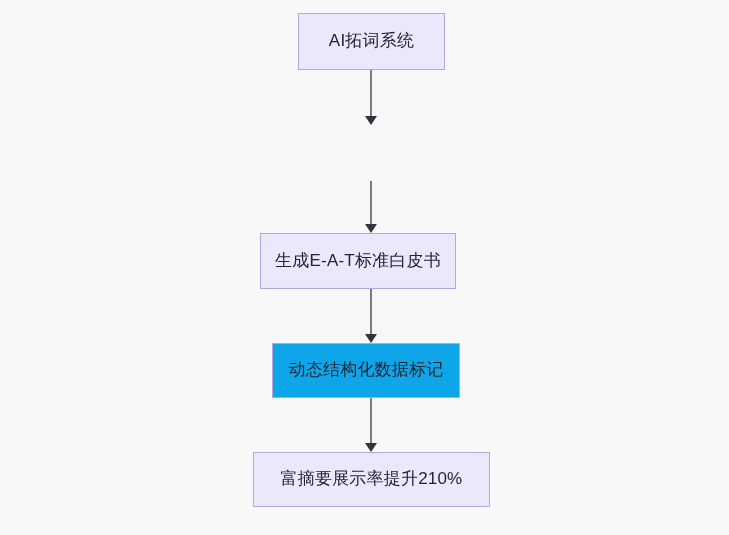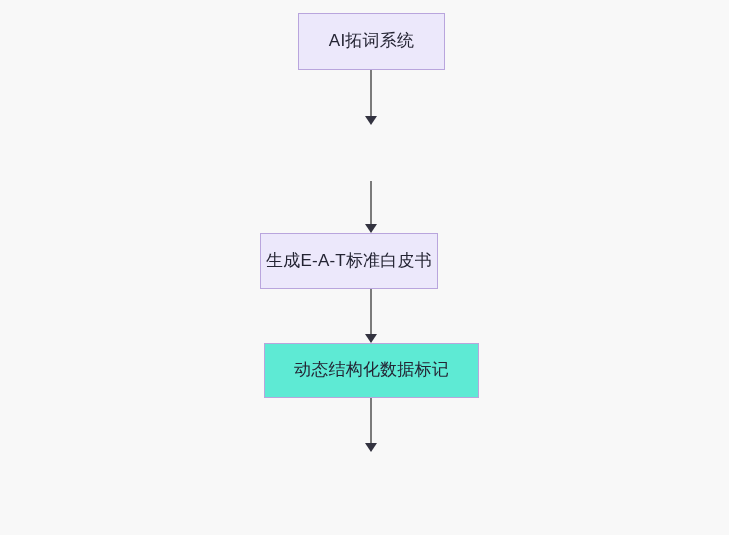--- a/index.html
+++ b/index.html
@@ -68,28 +68,29 @@
     <div class="shaft" style="background: rgb(123, 123, 123);"></div>
     <div class="head" style="border-top-color: rgb(51, 51, 64);"></div>
   </div>
 
 
   <div class="connector" id="tpl-edge-2" style="left: 358px; top: 181px; height: 52px;">
     <div class="shaft" style="background: rgb(123, 123, 123);"></div>
     <div class="head" style="border-top-color: rgb(51, 51, 64);"></div>
   </div>
 
-  <div class="node" id="tpl-node-3" style="left: 260px; top: 233px; width: 178px; height: 56px; background: rgb(236, 232, 251); border-color: rgb(185, 165, 221); color: rgb(36, 36, 51);">生成E-A-T标准白皮书</div>
+  <div class="node" id="tpl-node-3" style="left: 260px; top: 233px; width: 196px; height: 56px; background: rgb(236, 232, 251); border-color: rgb(185, 165, 221); color: rgb(36, 36, 51);">生成E-A-T标准白皮书</div>
 
   <div class="connector" id="tpl-edge-3" style="left: 358px; top: 289px; height: 54px;">
     <div class="shaft" style="background: rgb(123, 123, 123);"></div>
     <div class="head" style="border-top-color: rgb(51, 51, 64);"></div>
   </div>
 
-  <div class="node" id="tpl-node-4" style="left: 264px; top: 343px; width: 215px; height: 55px; background: #5eead4; border-color: rgb(185, 165, 221); color: rgb(36, 36, 51);">动态结构化数据标记</div>
+  <div class="node" id="tpl-node-4" style="left: 272px; top: 343px; width: 188px; height: 55px; background: #0ea5e9; border-color: rgb(185, 165, 221); color: rgb(36, 36, 51);">动态结构化数据标记</div>
 
   <div class="connector" id="tpl-edge-4" style="left: 358px; top: 398px; height: 54px;">
     <div class="shaft" style="background: rgb(123, 123, 123);"></div>
     <div class="head" style="border-top-color: rgb(51, 51, 64);"></div>
   </div>
 
+  <div class="node" id="tpl-node-5" style="left: 253px; top: 452px; width: 237px; height: 55px; background: rgb(236, 232, 251); border-color: rgb(185, 165, 221); color: rgb(36, 36, 51);">富摘要展示率提升210%</div>
 
 </div>
 
 </body></html>

